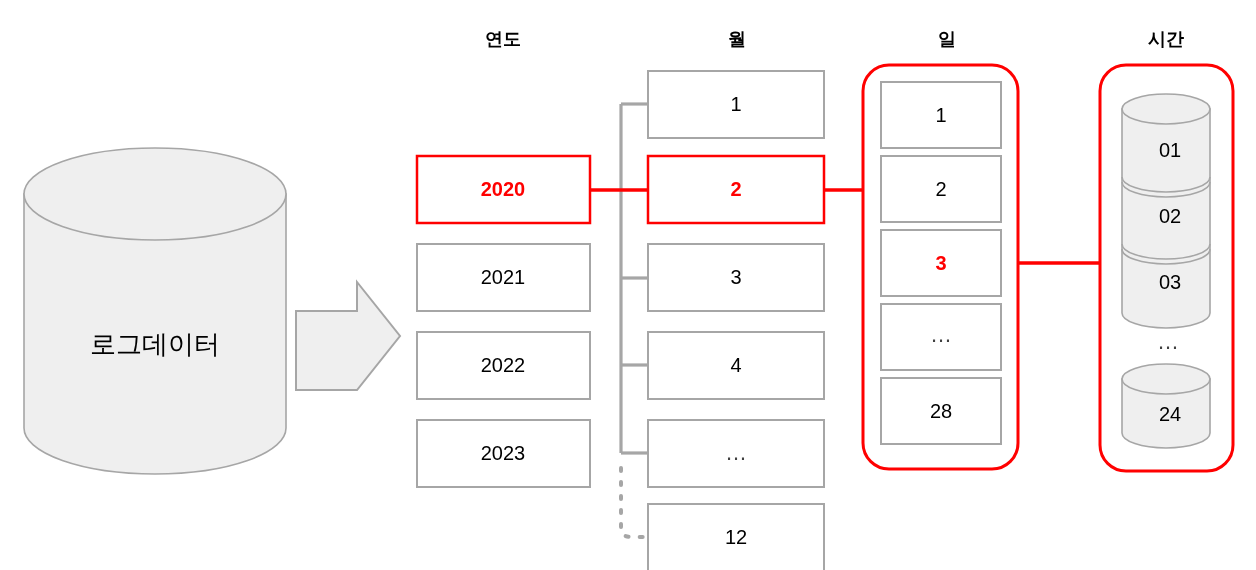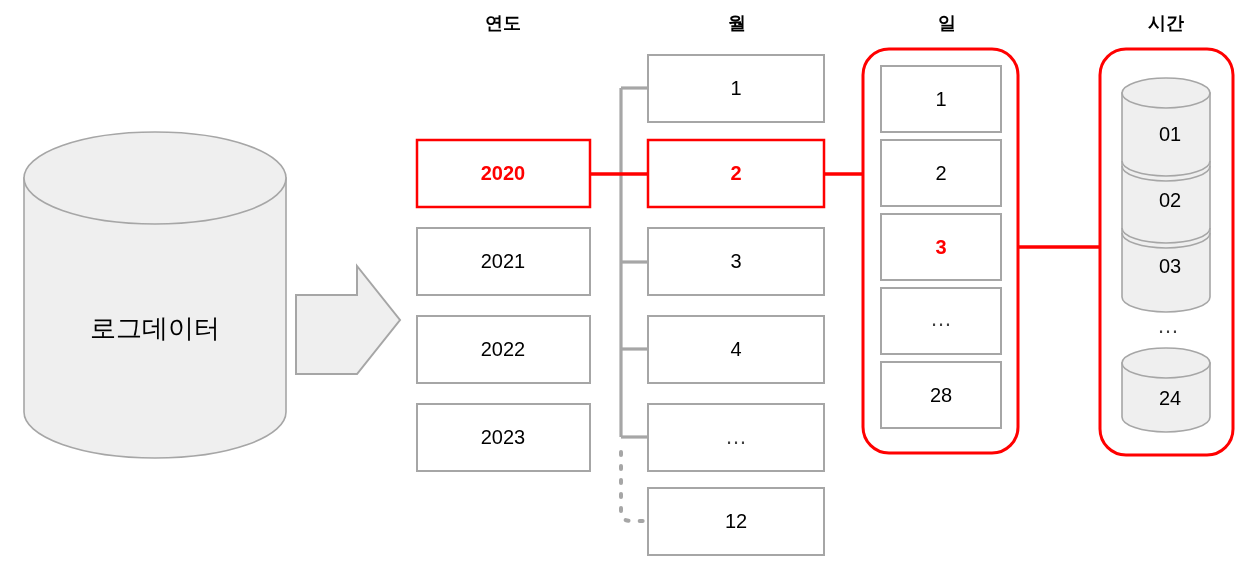--- a/index.html
+++ b/index.html
@@ -10,20 +10,21 @@
   body {
     width: 1256px;
     height: 570px;
     font-family: "Liberation Sans", sans-serif;
     overflow: hidden;
   }
   #diagram-root {
     position: relative;
     width: 1256px;
     height: 475px;
+    margin-top: 16px;
   }
   svg.canvas {
     position: absolute;
     top: 0;
     left: 0;
     width: 1256px;
     height: 570px;
   }
   .col-title {
     font-family: "Liberation Sans", sans-serif;

